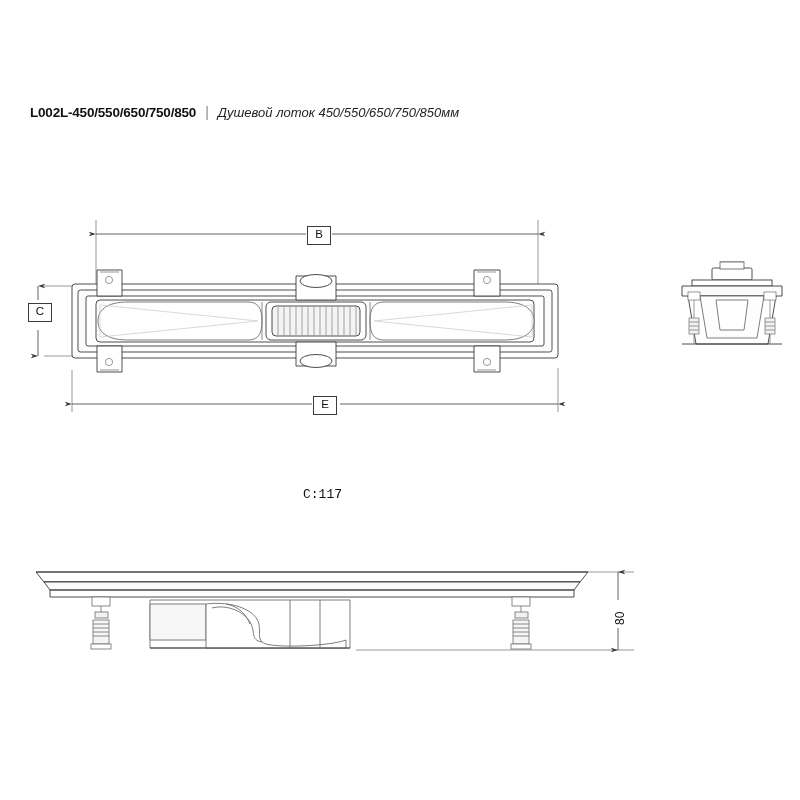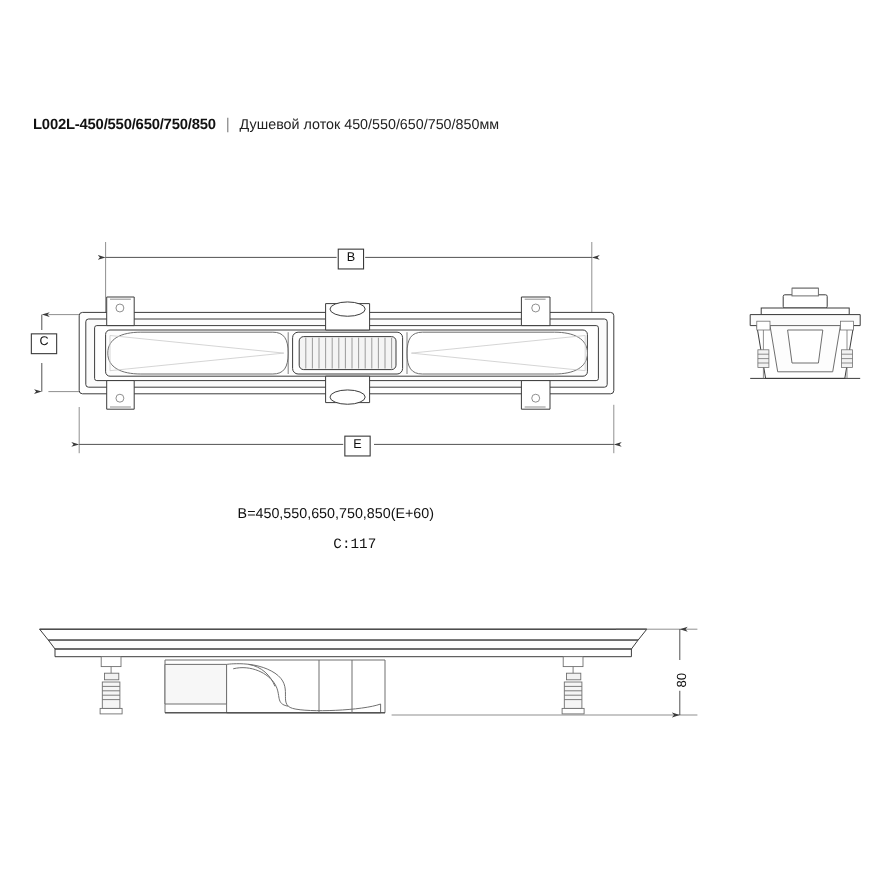--- a/index.html
+++ b/index.html
@@ -38,20 +38,21 @@
     letter-spacing: -0.2px;
     color: #111;
   }
   .header-sep {
     color: #8b8b8b;
     font-size: 14px;
     font-weight: 300;
   }
   .header-desc {
     font-size: 13px;
+    font-style: italic;
     color: #222;
   }
 
   
   .svg-layer {
     position: absolute;
     left: 0;
     top: 0;
     width: 800px;
     height: 800px;
@@ -280,18 +281,17 @@
       <line x1="618" y1="628" x2="618" y2="650" marker-end="url(#arrD)" stroke-width="0.8"></line>
     </g>
   </svg>
 
   <div class="label-box" style="left:307px; top:226px;">B</div>
 
   <div class="label-box" style="left:313px; top:396px;">E</div>
 
   <div class="label-box" style="left:28px; top:303px;">C</div>
 
-  <div class="caption" style="left:216px; top:459px;">B=450,550,650,750,850(E+60)</div>
   <div class="caption" style="left:303px; top:487px;font-family:Liberation Mono, monospace;">C:117</div>
 
   <div class="vert-label" style="left:613px; top:625px;">80</div>
 
 </div>
 
 </body></html>

